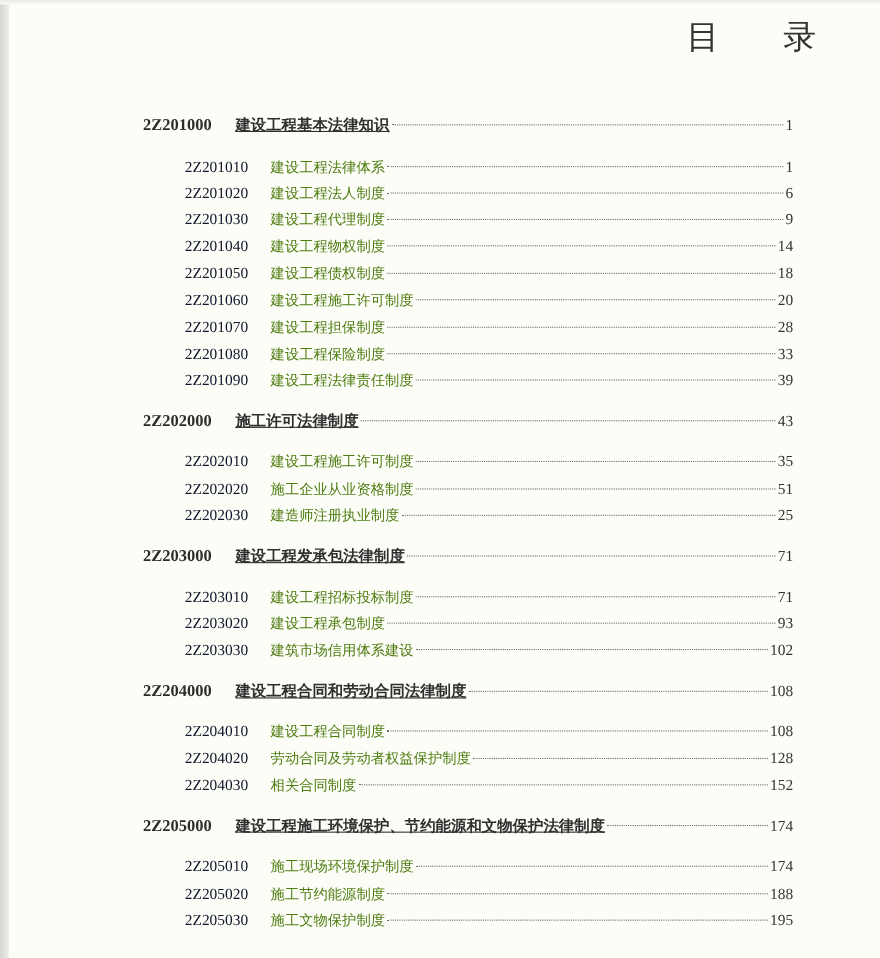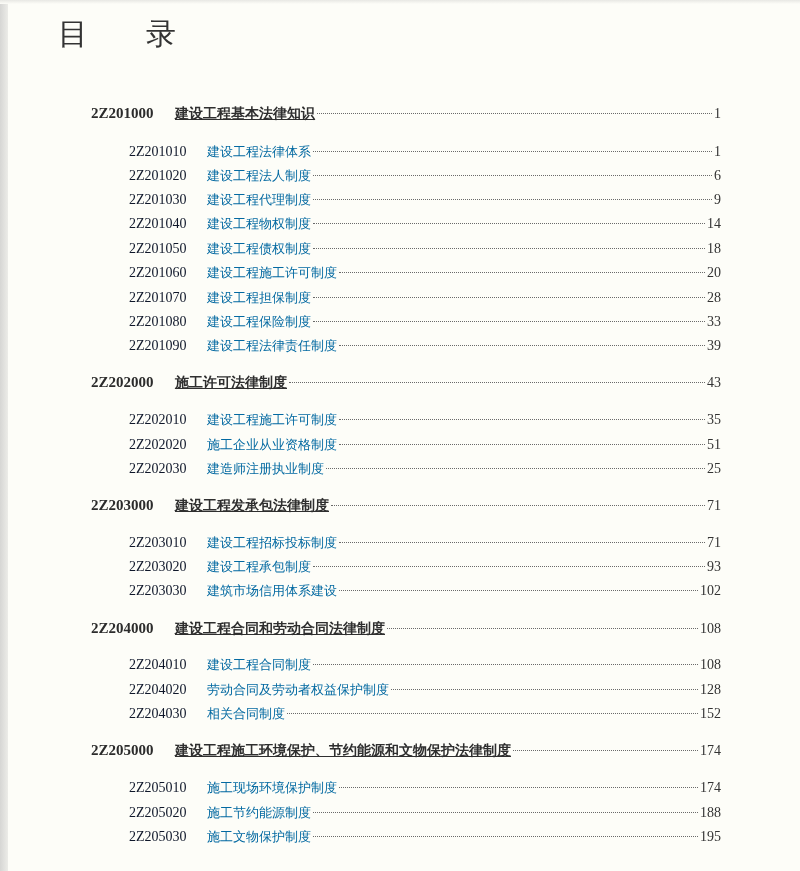--- a/index.html
+++ b/index.html
@@ -13,40 +13,40 @@
   .binding-shadow {
     position: absolute; left: 0; top: 0; width: 8px; height: 871px;
     background: linear-gradient(to right, #d6d6d4, #ecece8);
   }
   .top-shadow {
     position: absolute; left: 0; top: 0; width: 800px; height: 4px;
     background: linear-gradient(to bottom, #e8e8e4, #fdfdf8);
   }
   .page-title {
     position: absolute; top: 14px; left: 0; width: 800px;
-    text-align: left;
+    text-align: right;
     font-family: Liberation Serif, serif;
     font-size: 30px; letter-spacing: 58px; color: #333;
     padding-left: 58px; box-sizing: border-box;
   }
   .toc { position: absolute; left: 0; top: 0; width: 800px; }
   .row {
     position: absolute; display: flex; align-items: baseline;
     white-space: nowrap;
   }
   .row.chapter { left: 91px; width: 630px; font-size: 15px; }
   .row.section { left: 129px; width: 592px; font-size: 14px; }
-  .code { display: inline-block; }
+  .code { display: inline-block; margin-left: 39px; }
   .chapter .code { font-weight: bold; width: 84px; color: #2c2c2c; }
   .section .code { width: 78px; color: #0f172a; }
   .title {
     font-family: "DejaVu Sans", sans-serif; color: #3c3c3c;
   }
   .chapter .title { font-weight: bold; font-size: 14px; color: #2f2f2f; text-decoration: underline; }
-  .section .title { font-size: 13px; color: #0369a1; }
+  .section .title { font-size: 13px; color: #4d7c0f; }
   .leader {
     flex: 1; margin: 0 2px 0 2px;
     border-bottom: 1.5px dotted #6a6a6a;
     position: relative; top: -4px;
   }
   .page { font-size: 14px; color: #333; text-align: right; }
 </style>
 </head>
 <body>
 

